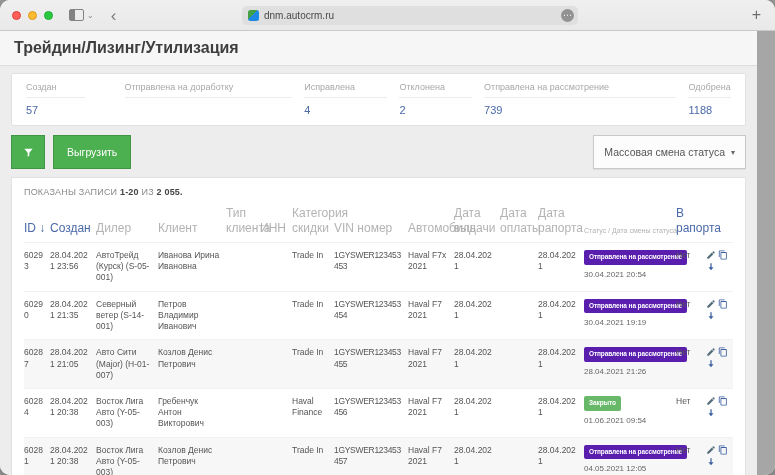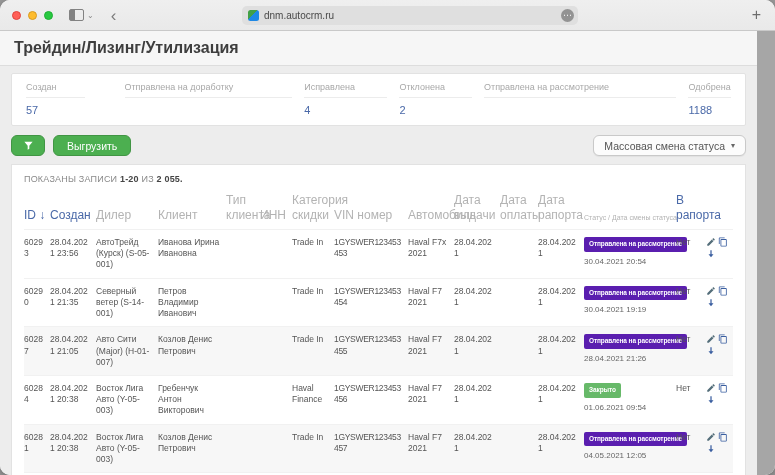--- a/index.html
+++ b/index.html
@@ -78,21 +78,21 @@
   .s1{flex:0 0 10%;} .s2{flex:0 0 25.5%;margin-left:28px;} .s3{flex:0 0 13.5%;}
   .s4{flex:0 0 12%;} .s5{flex:0 0 29%;}  .s6{flex:1;}
   .stat-label {
     font-size: 9px; color: #a8a8a8; padding-bottom: 5px;
     border-bottom: 1px solid #ececec; white-space: nowrap; overflow: hidden;
   }
   .stat-value { font-size: 11px; color: #4a69a8; padding-top: 6px; cursor: pointer; }
   
   .actions-row { display: flex; align-items: center; margin: 9px 0 8px; flex: 0 0 auto; }
   .btn {
-    height: 21px; border-radius: 6px; font-size: 10.5px;
+    height: 34px; border-radius: 0; font-size: 10.5px;
     display: inline-flex; align-items: center; justify-content: center;
     cursor: pointer;
   }
   .btn-green { background: #4caf50; border: 1px solid #419544; color: #fff; }
   .btn-filter { width: 34px; margin-right: 8px; }
   .btn-export { padding: 0 13px; }
   .spacer { flex: 1; }
   .btn-light {
     background: #fcfcfc; border: 1px solid #c9c9c9; color: #555;
     padding: 0 10px; box-shadow: 0 1px 1px rgba(0,0,0,.05);
@@ -178,20 +178,21 @@
           <div class="stat s3">
             <div class="stat-label">Исправлена</div>
             <div class="stat-value">4</div>
           </div>
           <div class="stat s4">
             <div class="stat-label">Отклонена</div>
             <div class="stat-value">2</div>
           </div>
           <div class="stat s5">
             <div class="stat-label">Отправлена на рассмотрение</div>
+            <div class="stat-value">739</div>
           </div>
           <div class="stat s6">
             <div class="stat-label">Одобрена</div>
             <div class="stat-value">1188</div>
           </div>
         </div>
 
         <div class="actions-row">
           <span class="btn btn-green btn-filter">
             <svg width="11" height="11" viewBox="0 0 24 24">

